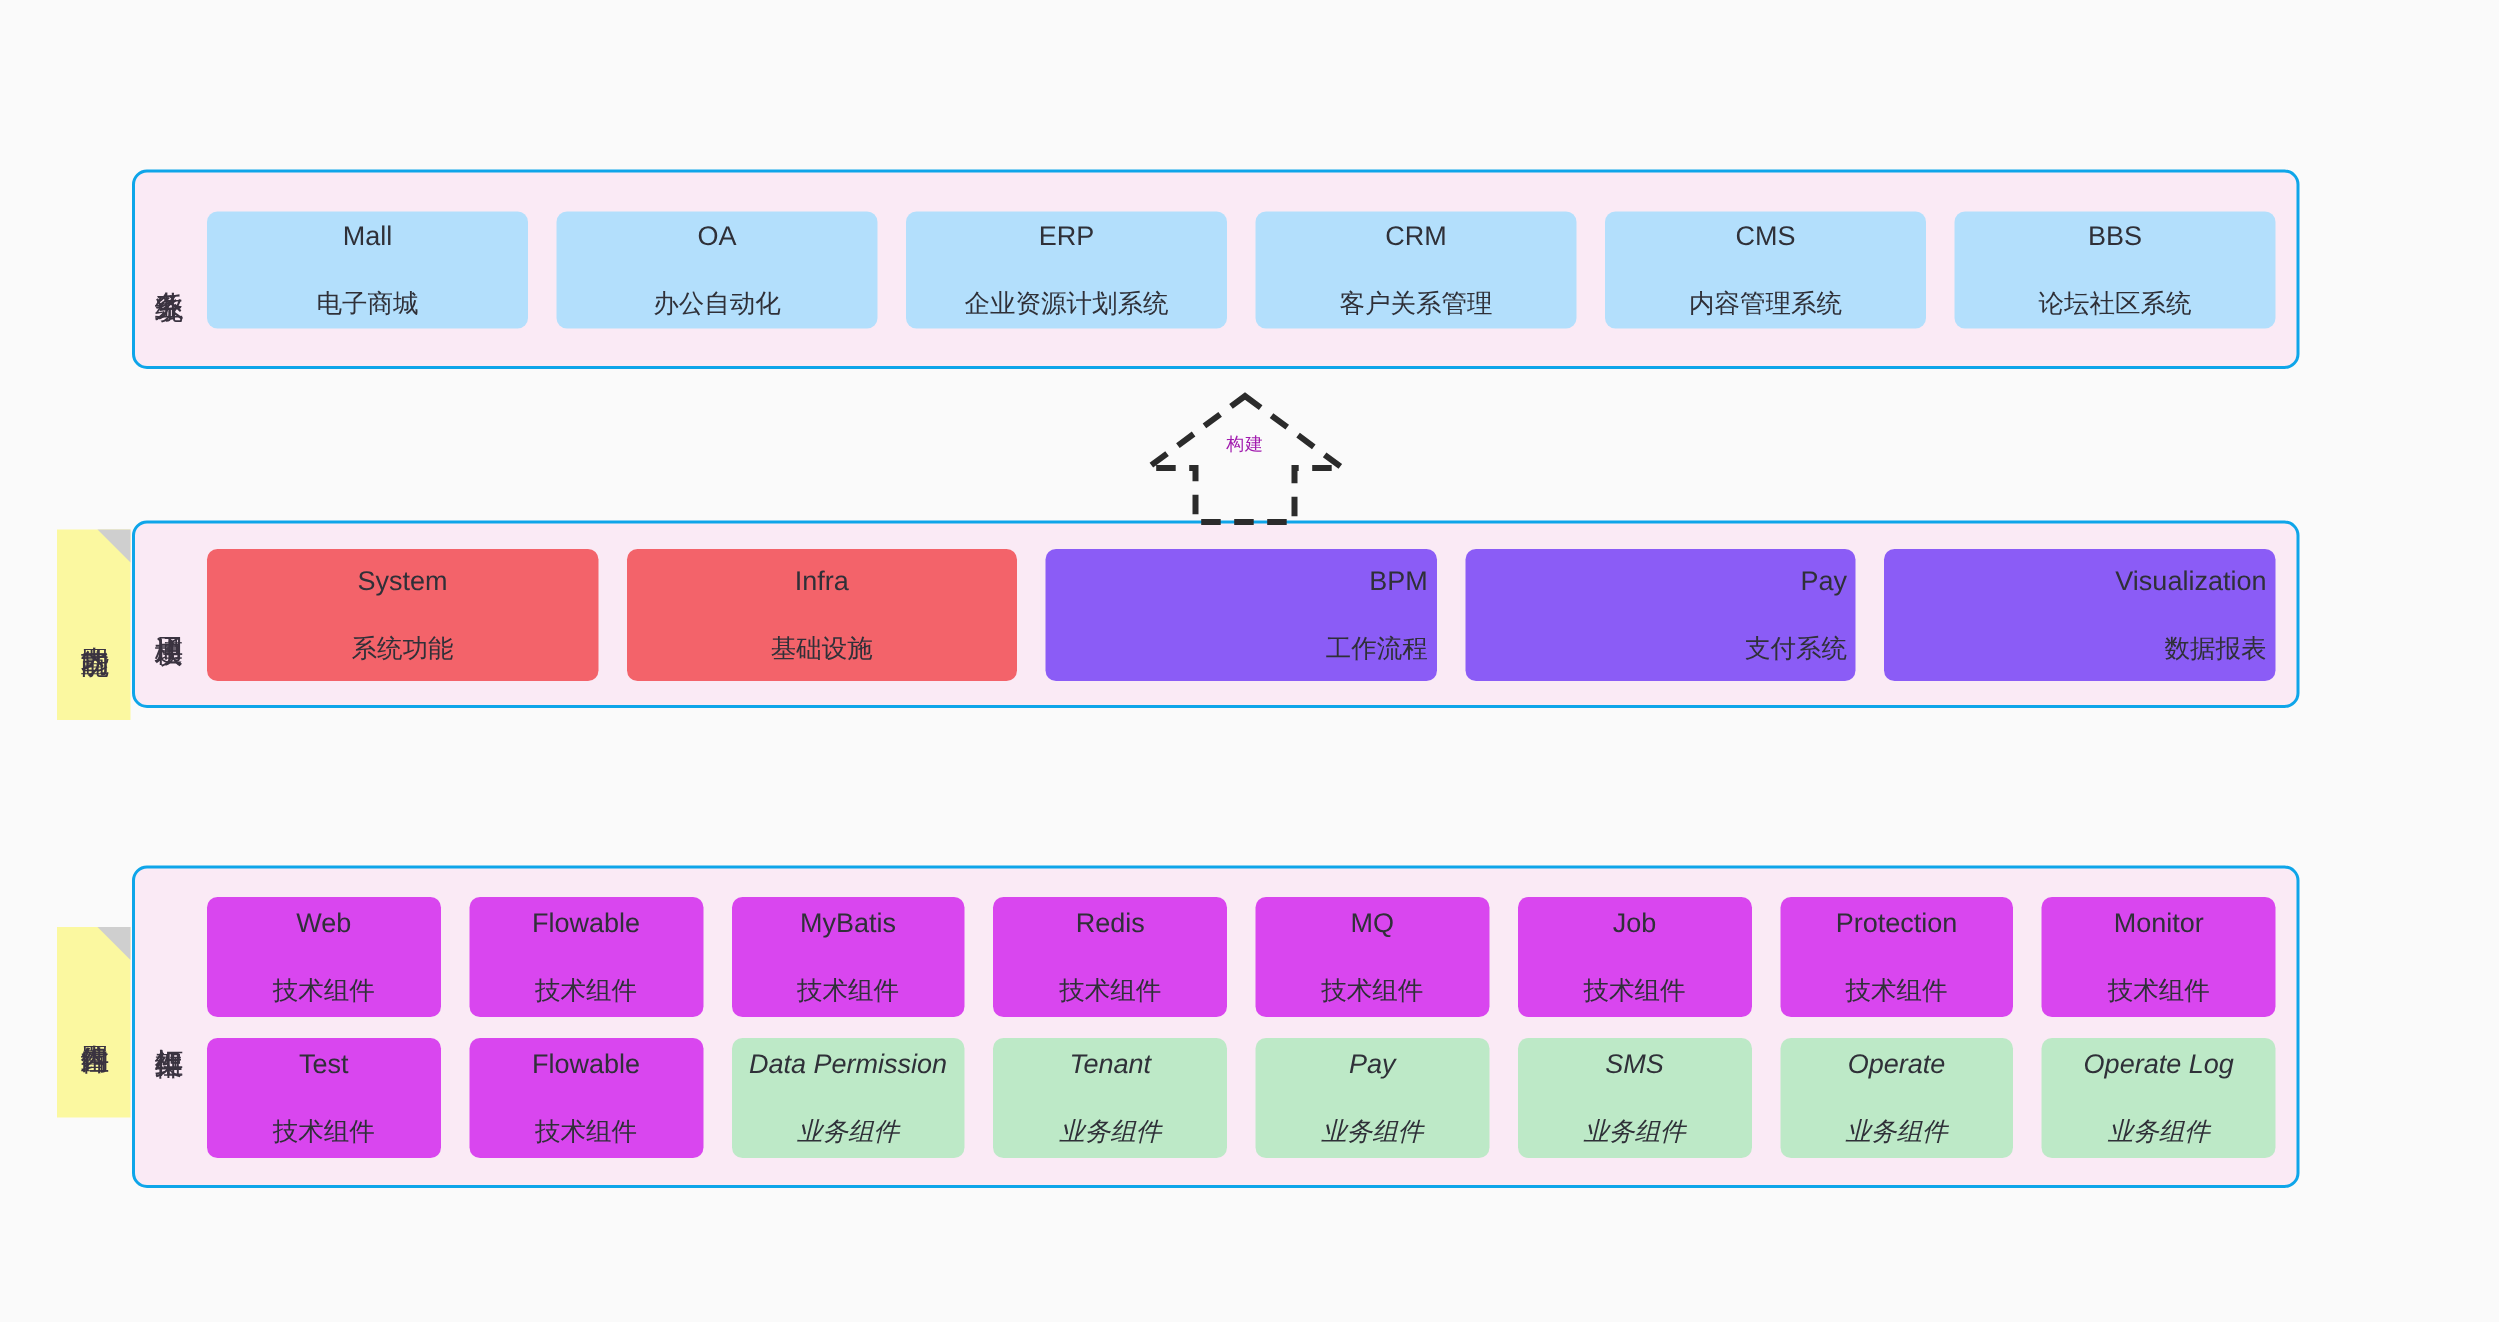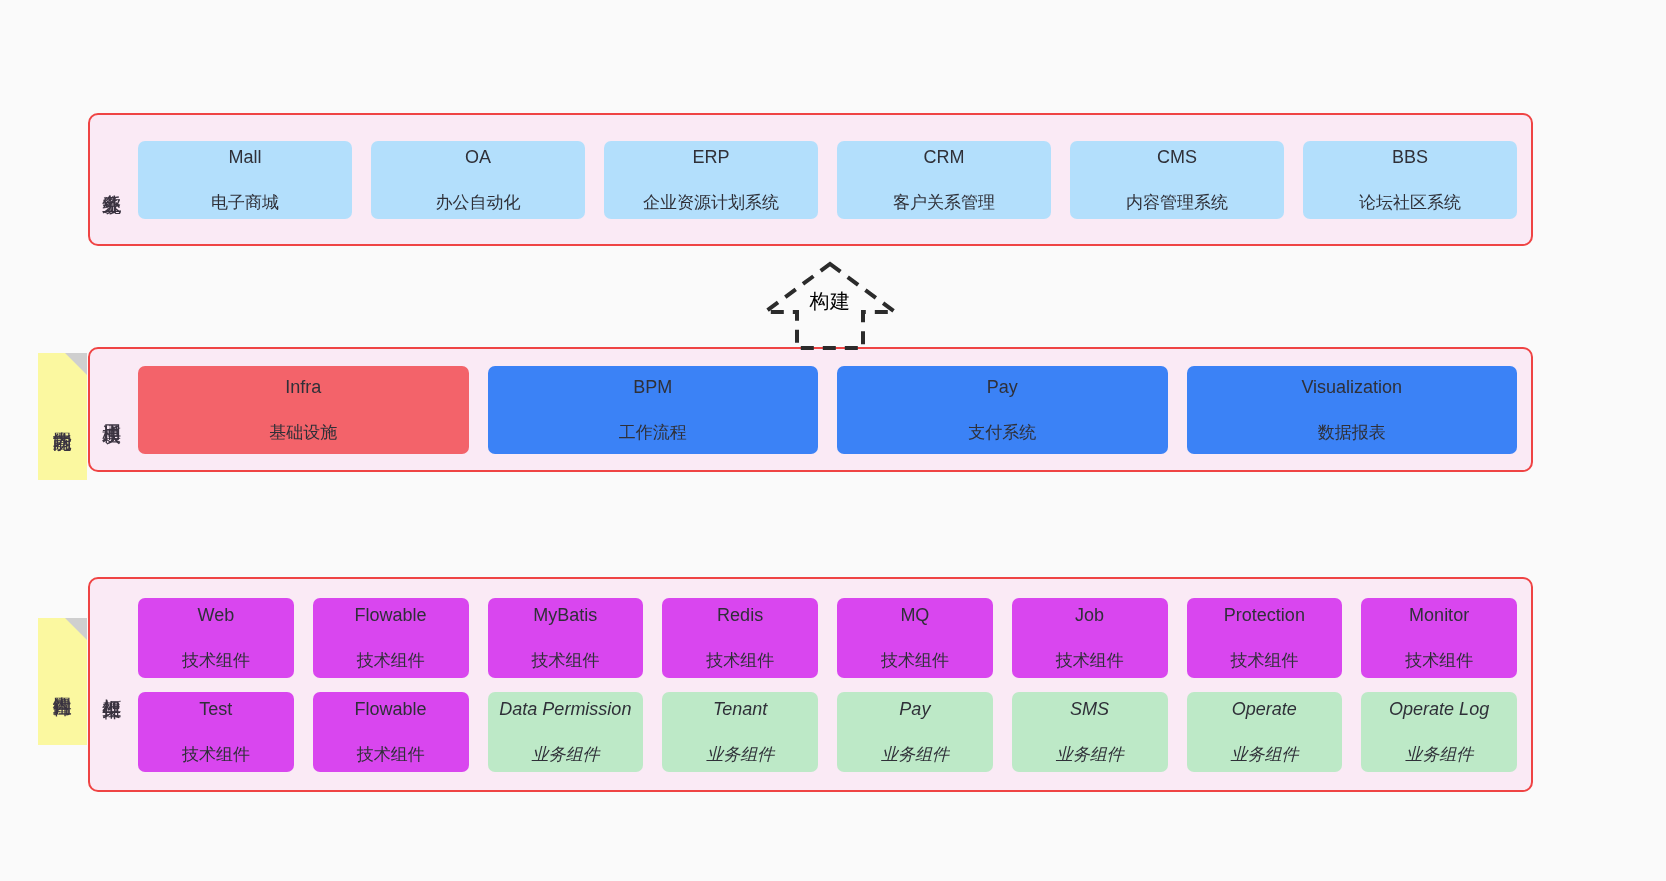--- a/index.html
+++ b/index.html
@@ -19,21 +19,21 @@
 
   .canvas {
     position: absolute;
     inset: 0;
   }
 
   
   .layer {
     position: absolute;
     background: #faeaf5;
-    border: 2px solid #ef4444;
+    border: 2px solid #0ea5e9;
     border-radius: 10px;
     box-sizing: border-box;
     display: flex;
     align-items: stretch;
   }
 
   .layer-title {
     flex: 0 0 auto;
     width: 44px;
     display: flex;
@@ -85,21 +85,21 @@
     color: #2f3038;
     margin-top: 24px;
   }
 
   .h-business { height: 78px; }
   .h-module   { height: 88px; }
   .h-frame    { height: 80px; }
 
   .c-blue       { background: #b3dffc; }
   .c-red        { background: #f3636a; }
-  .c-pink       { background: #3b82f6; }
+  .c-pink       { background: #8b5cf6; align-items: flex-end; }
   .c-green      { background: #d946ef; }
   .c-lightgreen { background: #bde9c7; font-style: italic; }
 
   
   .note {
     position: absolute;
     background: #fbf8a0;
     box-sizing: border-box;
     display: flex;
     align-items: center;
@@ -126,22 +126,22 @@
   
   .arrow-group {
     position: absolute;
     z-index: 3;
   }
   .arrow-group svg { display: block; overflow: visible; }
   .arrow-label {
     position: absolute;
     left: 50%;
     transform: translateX(-50%);
-    font-size: 20px;
-    color: #000000;
+    font-size: 12px;
+    color: #a21caf;
     background: transparent;
     white-space: nowrap;
     letter-spacing: 0.5px;
   }
 </style>
 </head>
 <body>
 
 <div class="canvas">
 
@@ -187,20 +187,24 @@
   <div class="note" id="note-module" style="left:38px; top:353px; width:49px; height:127px;">
     <span class="note-fold"></span>
     <span>内置功能</span>
   </div>
 
   <div class="layer" id="layer-module" style="left:88px; top:347px; width:1445px; height:125px;">
     <div class="layer-title">通用模块</div>
     <div class="layer-body">
       <div class="row">
         <div class="node h-module c-red">
+          <span class="n-en">System</span>
+          <span class="n-cn">系统功能</span>
+        </div>
+        <div class="node h-module c-red">
           <span class="n-en">Infra</span>
           <span class="n-cn">基础设施</span>
         </div>
         <div class="node h-module c-pink">
           <span class="n-en">BPM</span>
           <span class="n-cn">工作流程</span>
         </div>
         <div class="node h-module c-pink">
           <span class="n-en">Pay</span>
           <span class="n-cn">支付系统</span>

